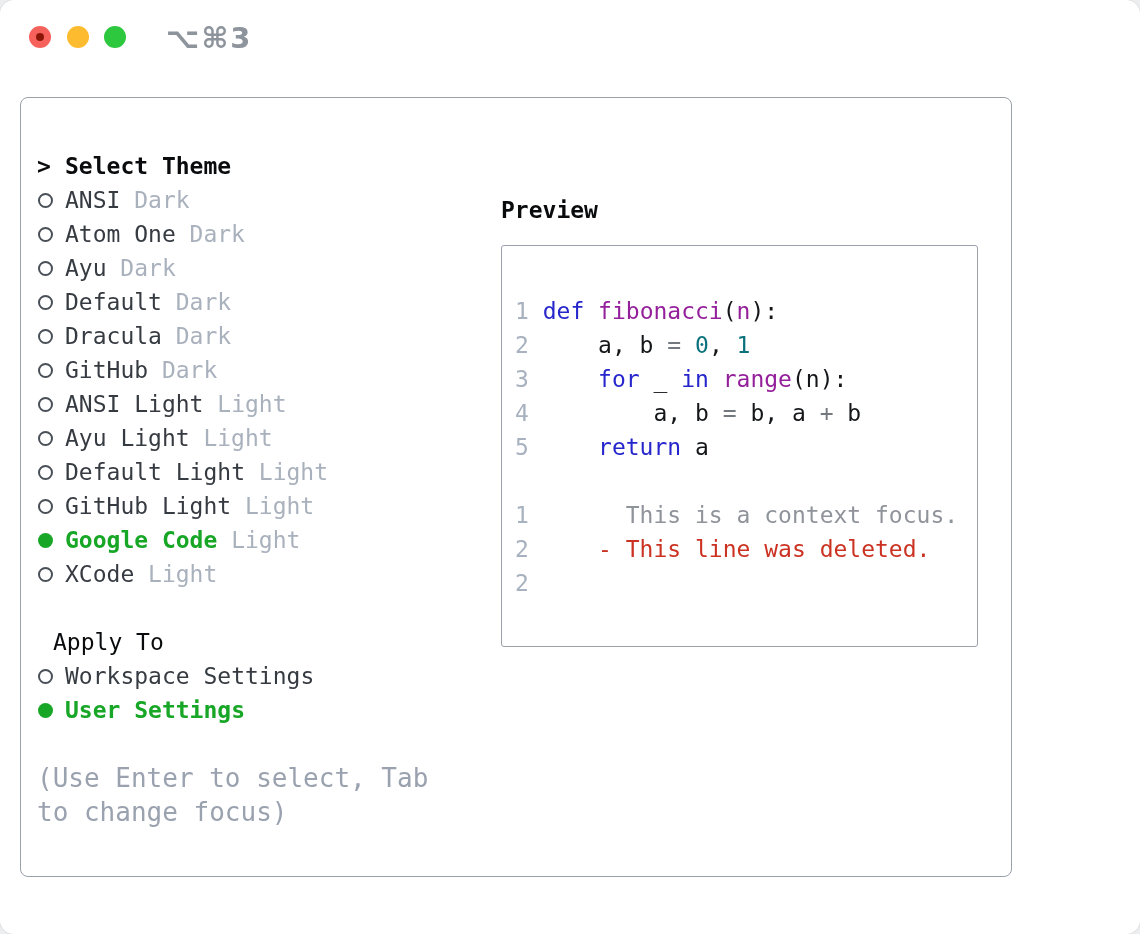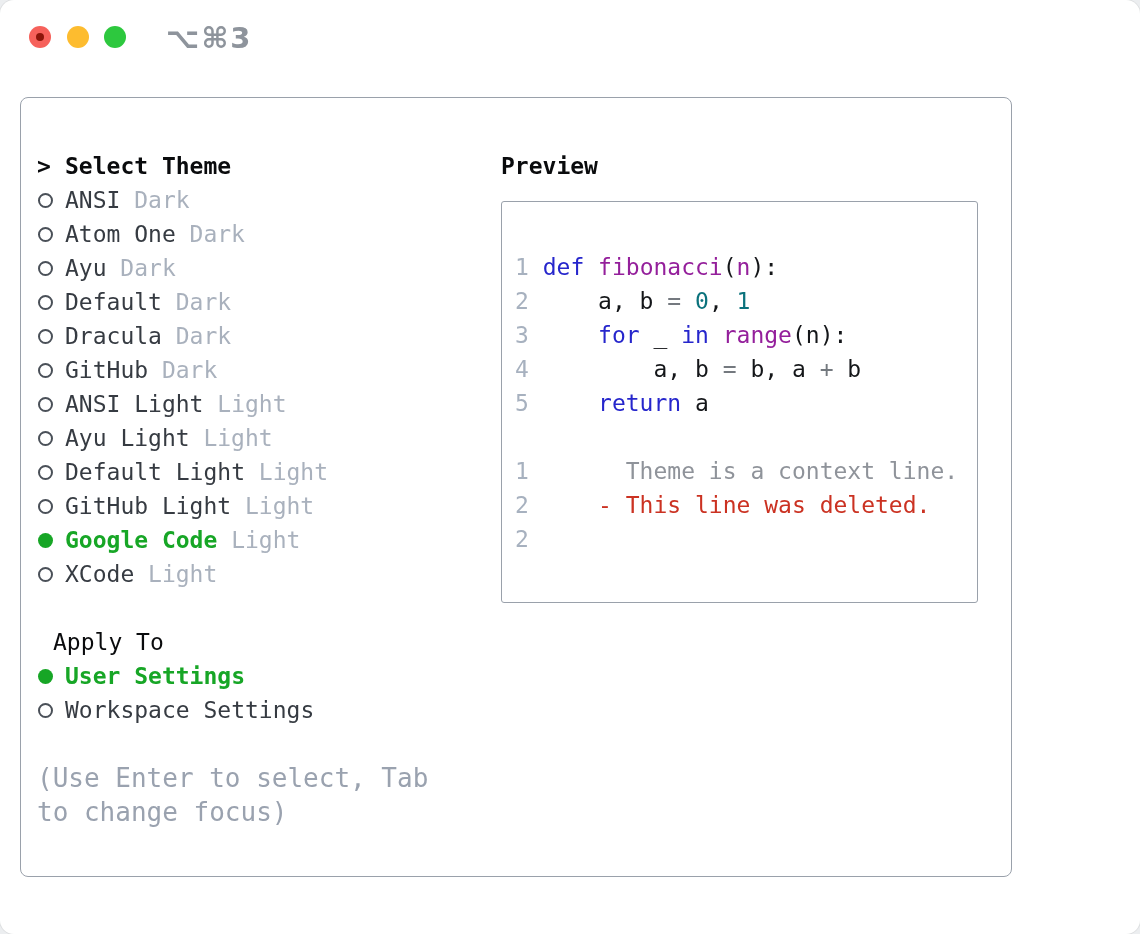--- a/index.html
+++ b/index.html
@@ -22,21 +22,21 @@
                   background:var(--c-red-inner);display:block;}
   .dot.yellow{left:67px;background:var(--c-yellow);}
   .dot.green{left:104px;background:var(--c-grn);}
   .win-title{position:absolute;left:166px;top:21px;font-family:"DejaVu Sans",sans-serif;
              font-size:29px;font-weight:bold;color:var(--c-title);letter-spacing:2px;}
   
   .panel{position:absolute;left:20px;top:97px;width:992px;height:780px;
          border:1.5px solid var(--c-border);border-radius:8px;background:#fff;
          padding:51px 0 0 16px;display:flex;}
   .col-left{width:464px;}
-  .col-right{flex:1;}
+  .col-right{flex:1;margin-top:44px;}
   .row{height:34px;line-height:34px;display:flex;align-items:center;
        font-size:23px;color:var(--c-text);white-space:pre;}
   .row.blank{height:34px;}
   .marker{width:28px;height:34px;display:flex;align-items:center;flex:none;}
   .ring{width:15px;height:15px;border-radius:50%;border:2px solid var(--c-ring);margin-left:1px;}
   .dotfill{width:15px;height:15px;border-radius:50%;background:var(--c-green);margin-left:1px;}
   .arrow{width:28px;flex:none;font-weight:bold;color:var(--c-heading);}
   .h-bold{font-weight:bold;color:var(--c-heading);}
   .indent{margin-left:16px;}
   .item-name{color:var(--c-text);}
@@ -90,40 +90,40 @@
           <div class="row"><span class="marker"><span class="ring"></span></span><span class="item-name">XCode</span><span class="variant">Light</span></div>
         </div>
 
       <div class="row blank"></div>
 
       <div class="row">
         <span class="indent" style="color:var(--c-heading);">Apply To</span>
       </div>
 
       <div id="apply-list">
+          <div class="row"><span class="marker"><span class="ring"></span></span><span class="item-name">Workspace Settings</span></div>
           <div class="row"><span class="marker"><span class="dotfill"></span></span><span class="item-name sel">User Settings</span></div>
-          <div class="row"><span class="marker"><span class="ring"></span></span><span class="item-name">Workspace Settings</span></div>
         </div>
 
       <div class="row blank"></div>
 
       <div class="hint">(Use Enter to select, Tab to change focus)</div>
     </div>
 
     <div class="col-right">
       <div class="row">
         <span class="h-bold">Preview</span>
       </div>
       <div class="preview-box" id="preview-box">
           <div class="pline"><span class="lnum">1</span><span class="tok-kw">def</span><span class="tok-pl"> </span><span class="tok-fn">fibonacci</span><span class="tok-pl">(</span><span class="tok-fn">n</span><span class="tok-pl">):</span></div>
           <div class="pline"><span class="lnum">2</span><span class="tok-pl">    a, b </span><span class="tok-op">=</span><span class="tok-pl"> </span><span class="tok-nm">0</span><span class="tok-pl">, </span><span class="tok-nm">1</span></div>
           <div class="pline"><span class="lnum">3</span><span class="tok-pl">    </span><span class="tok-kw">for</span><span class="tok-pl"> _ </span><span class="tok-kw">in</span><span class="tok-pl"> </span><span class="tok-fn">range</span><span class="tok-pl">(n):</span></div>
           <div class="pline"><span class="lnum">4</span><span class="tok-pl">        a, b </span><span class="tok-op">=</span><span class="tok-pl"> b, a </span><span class="tok-op">+</span><span class="tok-pl"> b</span></div>
           <div class="pline"><span class="lnum">5</span><span class="tok-pl">    </span><span class="tok-kw">return</span><span class="tok-pl"> a</span></div>
           <div class="pline"></div>
-          <div class="pline"><span class="lnum">1</span><span class="kind-context">      Theme is a context line.</span></div>
+          <div class="pline"><span class="lnum">1</span><span class="kind-context">      This is a context focus.</span></div>
           <div class="pline"><span class="lnum">2</span><span class="kind-deleted">    - This line was deleted.</span></div>
           <div class="pline"><span class="lnum">2</span></div>
         </div>
     </div>
 
   </div>
 </div>
 
 </body></html>

